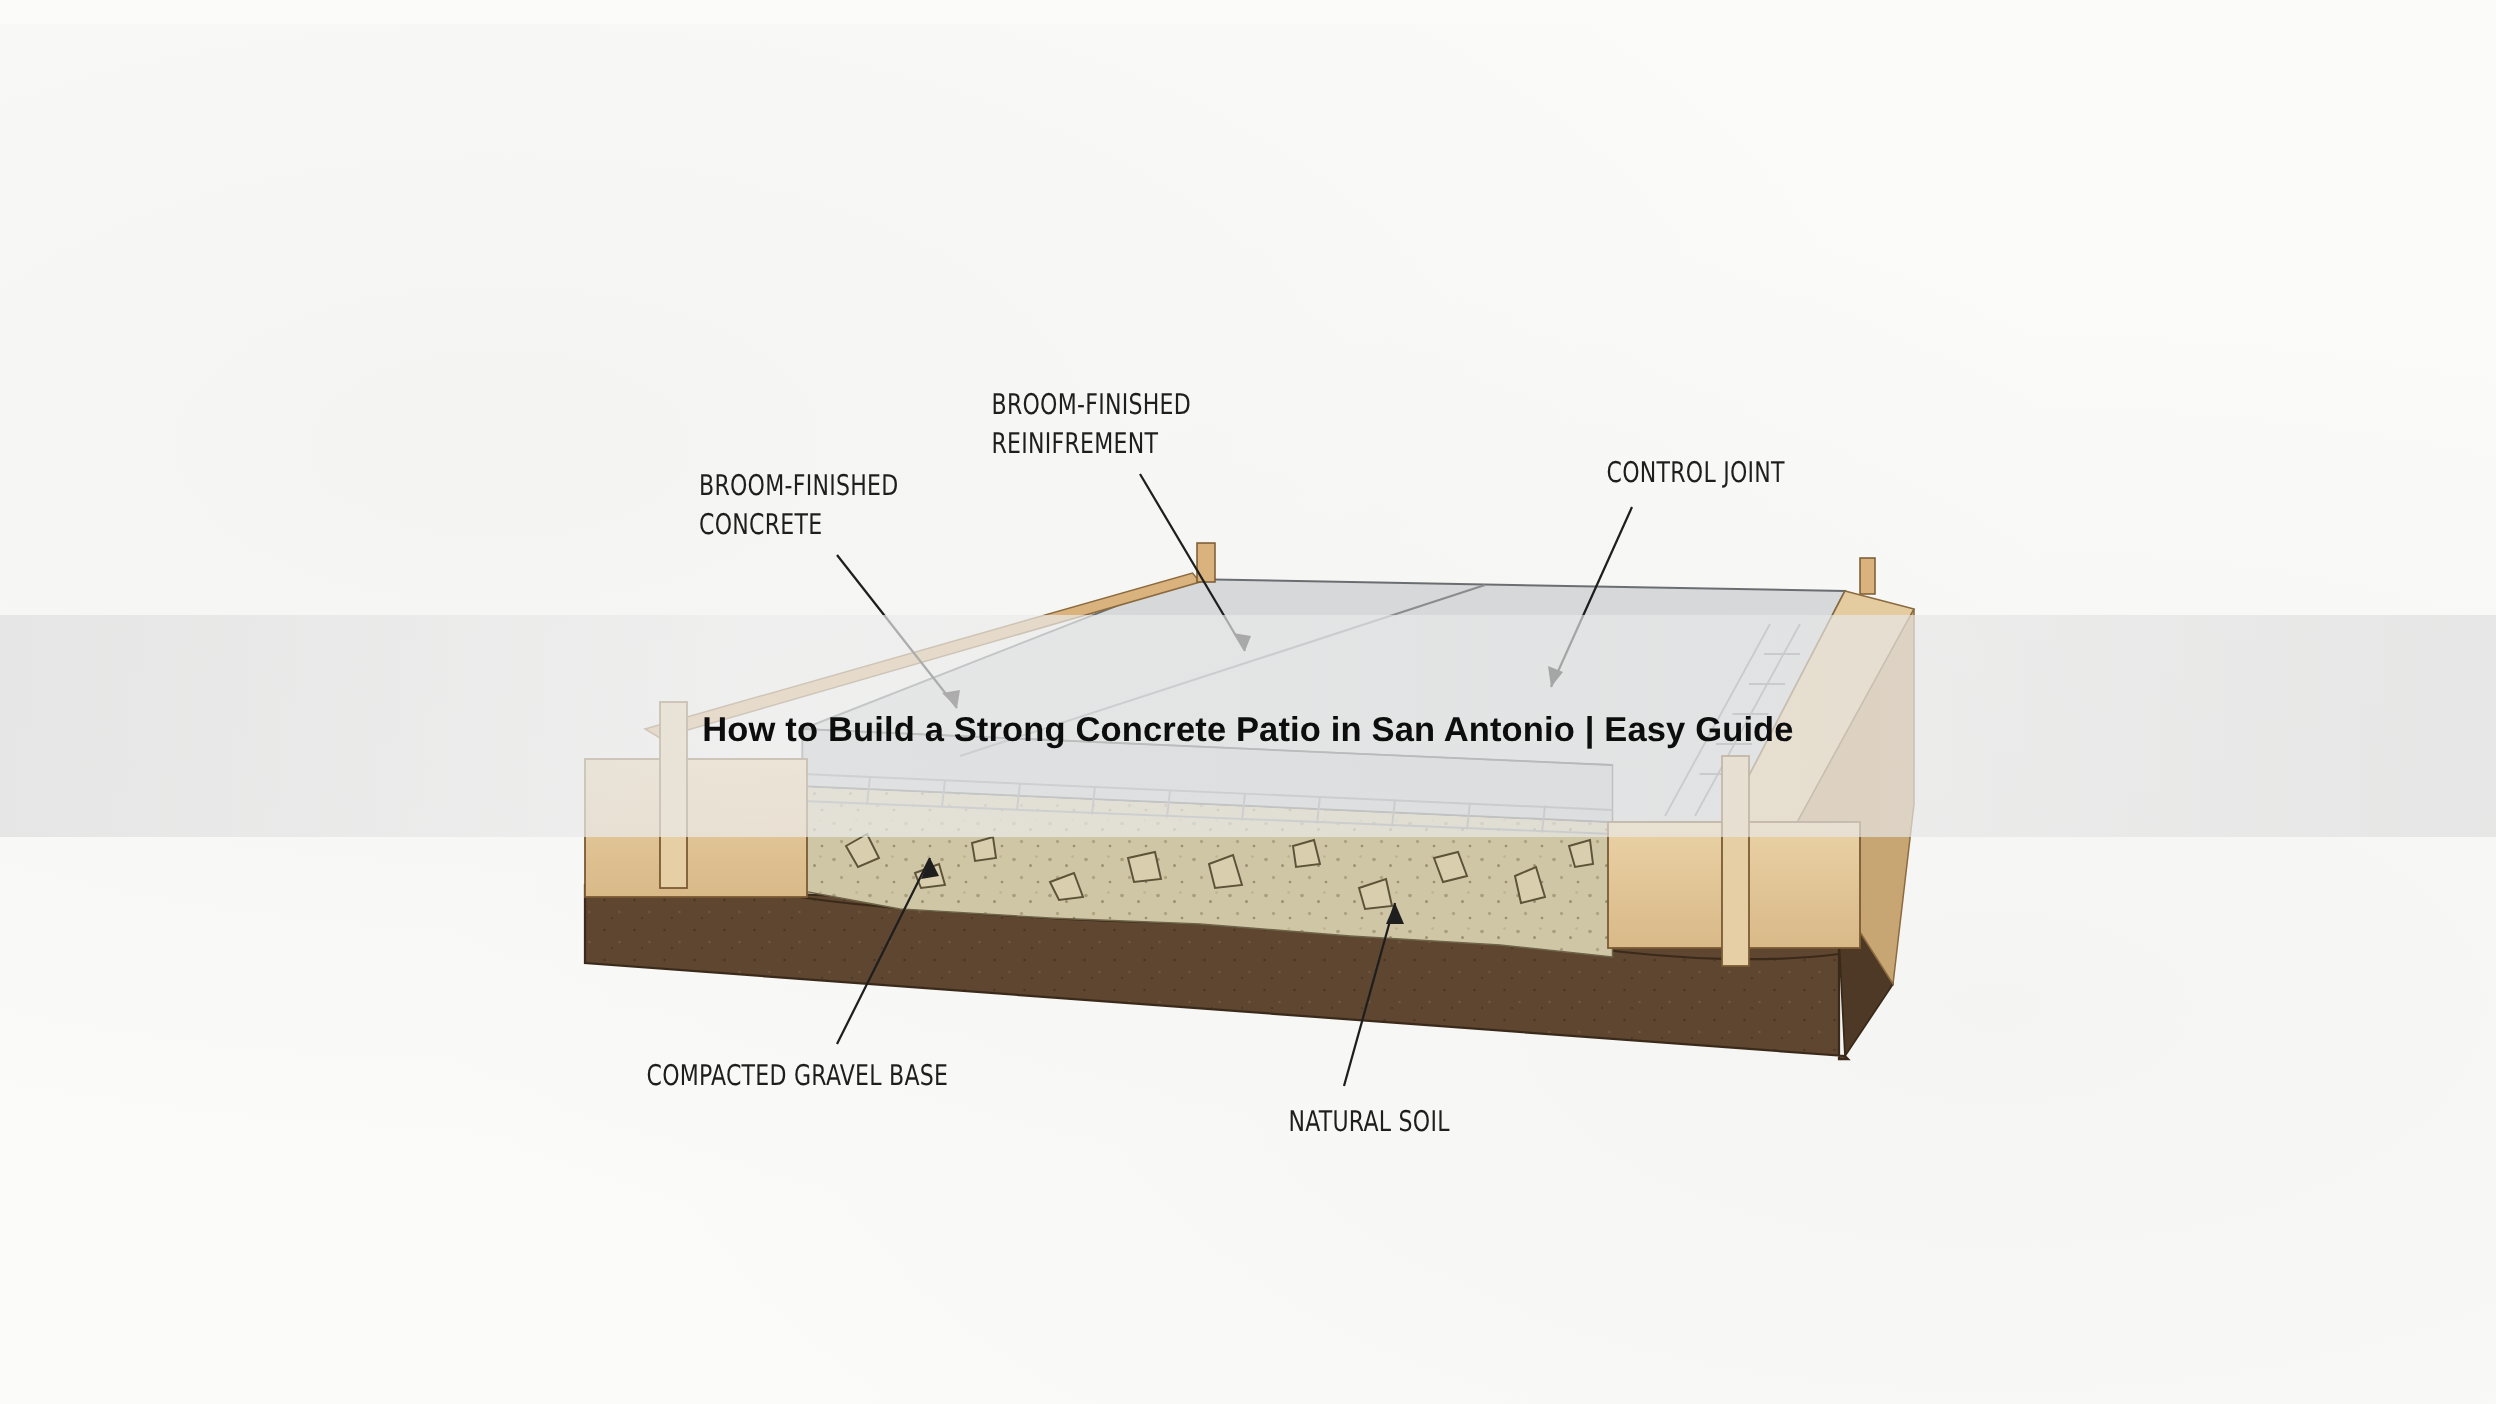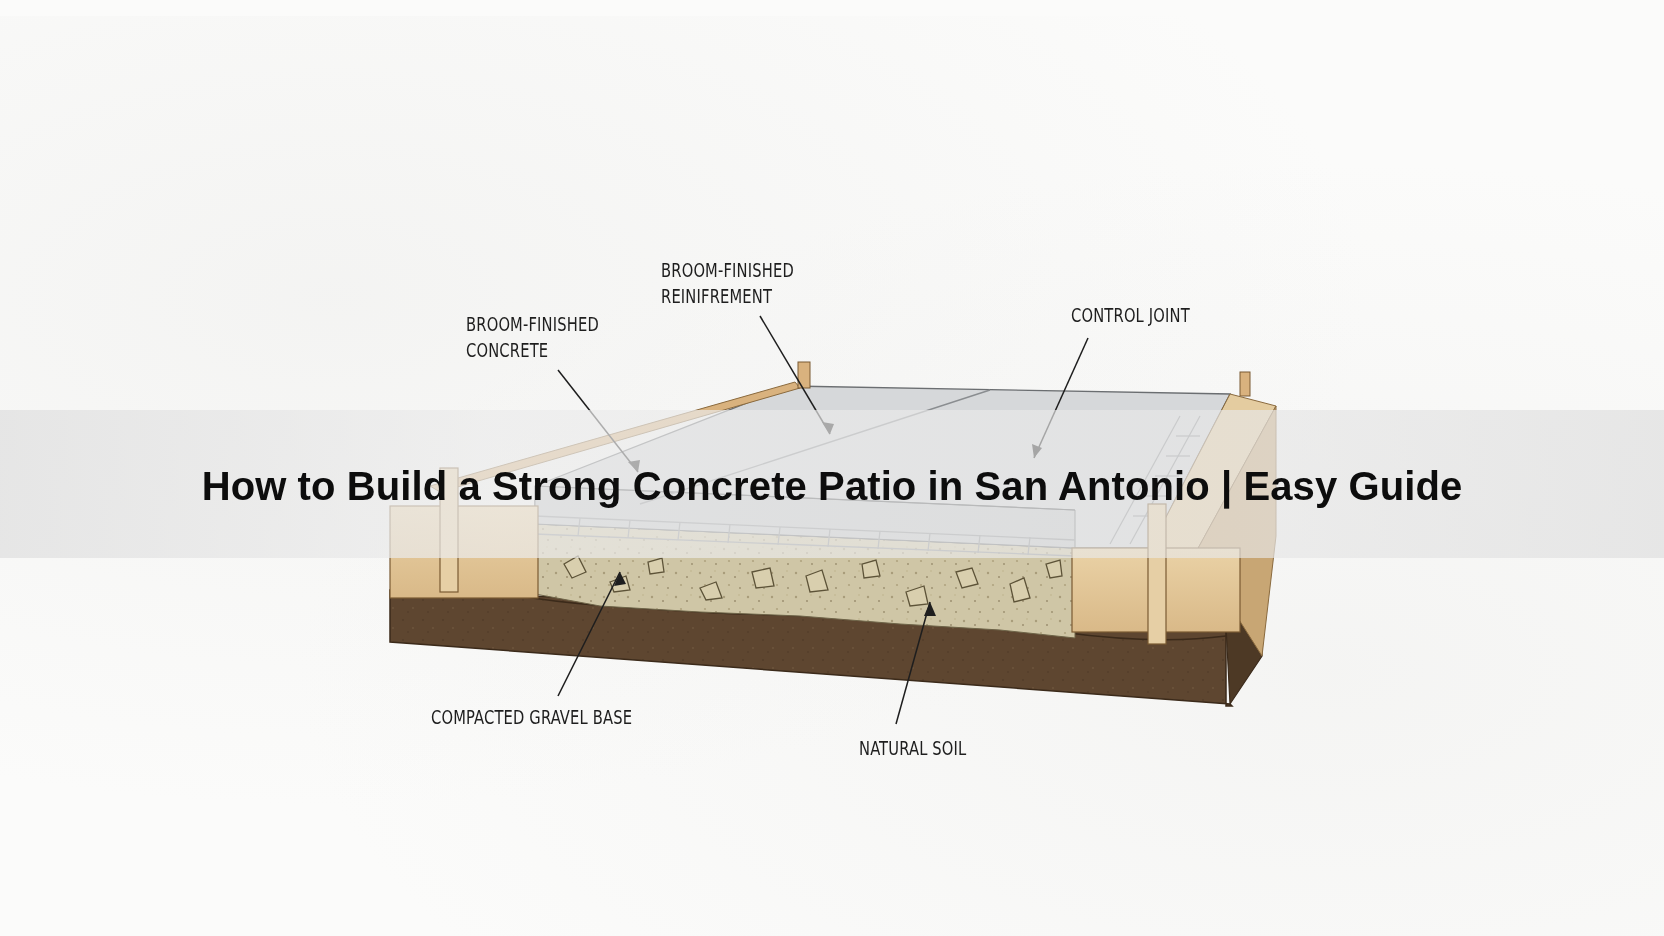--- a/index.html
+++ b/index.html
@@ -8,21 +8,21 @@
   .bg-texture{position:absolute;left:0;top:0;width:1664px;height:936px;
     background:
       radial-gradient(ellipse at 20% 30%, rgba(230,230,228,0.35), rgba(255,255,255,0) 55%),
       radial-gradient(ellipse at 80% 70%, rgba(232,232,230,0.35), rgba(255,255,255,0) 55%),
       #fbfbfa;}
   .label{position:absolute;font-family:"DejaVu Sans Condensed","DejaVu Sans",sans-serif;font-stretch:condensed;
     font-size:19px;line-height:26px;color:#1e1e1e;letter-spacing:0.2px;white-space:nowrap;transform:scaleX(0.86);transform-origin:left top;}
   .banner{position:absolute;left:0;top:394px;width:1664px;height:148px;
     background:linear-gradient(90deg, rgba(226,226,226,0.82), rgba(236,236,236,0.70) 30%, rgba(232,232,232,0.66) 70%, rgba(226,226,226,0.80));}
   .title{position:absolute;left:0;top:394px;width:1664px;height:148px;display:flex;align-items:center;justify-content:center;
-    font-family:"Liberation Sans",sans-serif;font-weight:bold;font-size:40px;color:#0d0d0d;letter-spacing:0.1px;padding-top:4px;box-sizing:border-box;}
+    font-family:"Liberation Sans",sans-serif;font-weight:bold;font-size:23px;color:#0d0d0d;letter-spacing:0.1px;padding-top:4px;box-sizing:border-box;}
   svg{position:absolute;left:0;top:0;}
 </style>
 </head>
 <body>
 
 <div class="canvas">
   <div class="bg-texture"></div>
 
   <svg width="1664" height="936" viewBox="0 0 1664 936">
     <defs>

